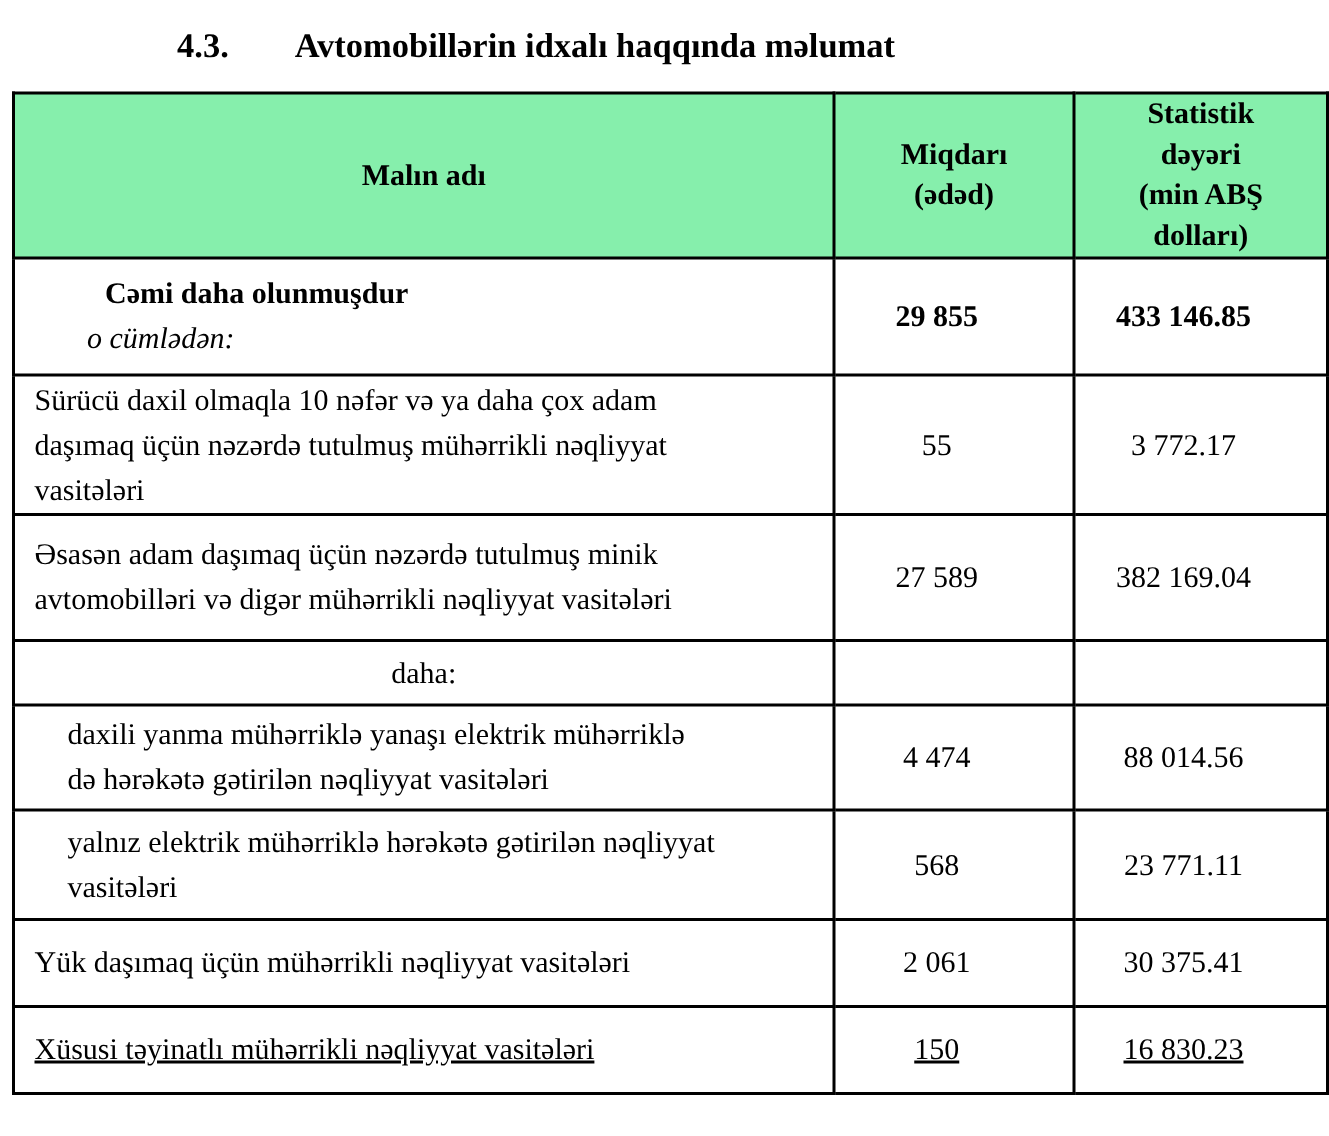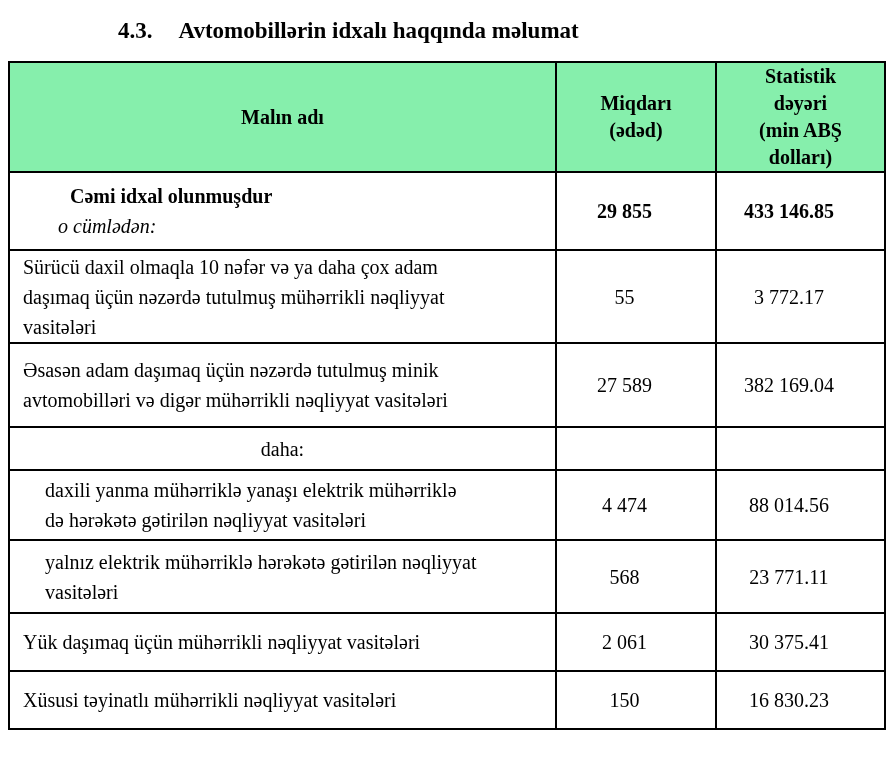--- a/index.html
+++ b/index.html
@@ -13,21 +13,21 @@
     overflow: hidden;
   }
   .page {
     width: 886px;
     height: 757px;
     background: #ffffff;
     box-sizing: border-box;
   }
   .doc-title {
     display: flex;
-    gap: 26px;
+    gap: 44px;
     margin: 16px 0 15px 118px;
     font-size: 23px;
     font-weight: bold;
     line-height: 30px;
   }
   table.import-table {
     border-collapse: collapse;
     table-layout: fixed;
     width: 876px;
     margin-left: 8px;
@@ -69,21 +69,21 @@
     white-space: nowrap;
   }
   
   tbody tr:nth-child(1) td { height: 78px; }
   tbody tr:nth-child(2) td { height: 93px; }
   tbody tr:nth-child(3) td { height: 84px; }
   tbody tr:nth-child(4) td { height: 43px; }
   tbody tr:nth-child(5) td { height: 70px; }
   tbody tr:nth-child(6) td { height: 73px; }
   tbody tr:nth-child(7) td { height: 58px; }
-  tbody tr:nth-child(8) td { height: 58px; }
+  tbody tr:nth-child(8) td { height: 58px; text-decoration: underline; }
 
   
   .row-total .cell-name { padding-left: 0; }
   .row-total .name-main { font-weight: bold; padding-left: 60px; }
   .row-total .name-sub  { font-style: italic; padding-left: 48px; }
   .row-total .cell-num  { font-weight: bold; }
 
   
   .row-section .cell-name { text-align: center; padding: 0; }
 
@@ -112,21 +112,21 @@
         <th>Miqdarı
 (ədəd)</th>
         <th>Statistik
 dəyəri
 (min ABŞ
 dolları)</th>
       </tr>
     </thead>
     <tbody>
         <tr class="row-total">
-          <td class="cell-name"><div class="name-main">Cəmi idxal olunmuşdur</div><div class="name-sub">o cümlədən:</div></td>
+          <td class="cell-name"><div class="name-main">Cəmi daha olunmuşdur</div><div class="name-sub">o cümlədən:</div></td>
           <td class="cell-num">29 855</td>
           <td class="cell-num">433 146.85</td>
         </tr>
         <tr class="row-normal">
           <td class="cell-name"><div class="name-main">Sürücü daxil olmaqla 10 nəfər və ya daha çox adam
 daşımaq üçün nəzərdə tutulmuş mühərrikli nəqliyyat
 vasitələri</div></td>
           <td class="cell-num">55</td>
           <td class="cell-num">3 772.17</td>
         </tr>

